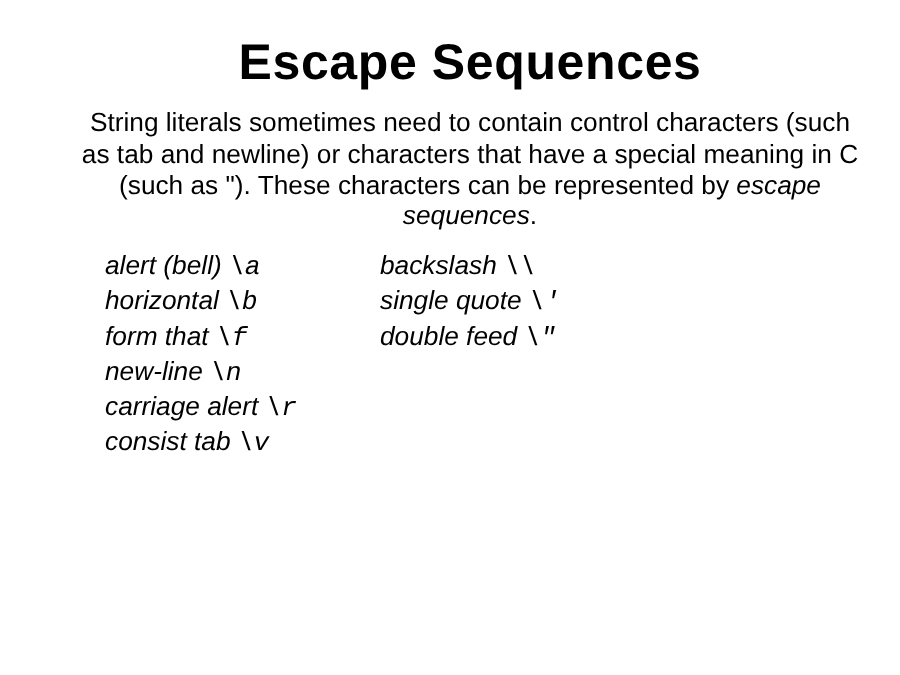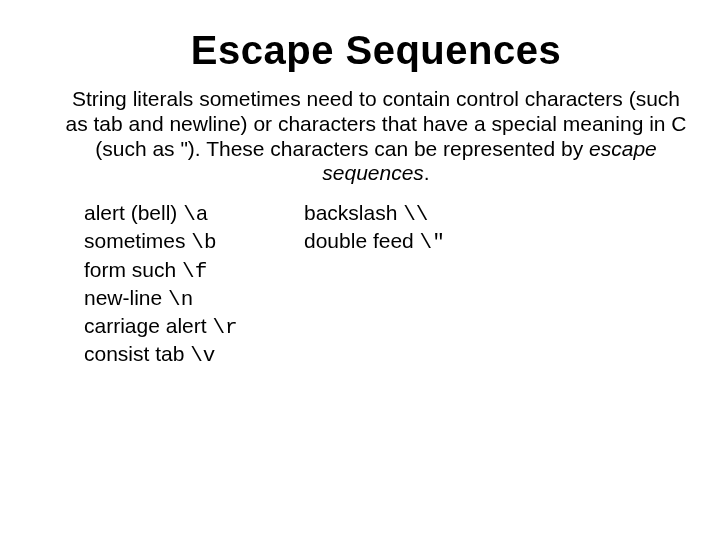--- a/index.html
+++ b/index.html
@@ -28,20 +28,21 @@
     text-align: center;
   }
   .italic {
     font-style: italic;
   }
   .cols {
     display: flex;
     padding-left: 24px;
     font-size: 21px;
     line-height: 1.25;
+    font-style: italic;
   }
   .col1 { width: 220px; }
   .col2 { }
   .mono {
     font-family: "Courier New", Courier, monospace;
   }
   .row { white-space: nowrap; }
 </style>
 </head>
 <body>
@@ -50,24 +51,25 @@
   <div class="title">Escape Sequences</div>
 
   <p class="para">
     <span>String literals sometimes need to contain control characters (such as tab and newline) or characters that have a special meaning in C (such as "). These characters can be represented by </span><span class="italic">escape sequences</span><span>.</span>
   </p>
 
 
   <div class="cols">
     <div class="col1">
       <div class="row"><span>alert (bell) </span><span class="mono">\a</span></div>
-      <div class="row"><span>sometimes </span><span class="mono">\b</span></div>
-      <div class="row"><span>form such </span><span class="mono">\f</span></div>
+      <div class="row"><span>horizontal </span><span class="mono">\b</span></div>
+      <div class="row"><span>form that </span><span class="mono">\f</span></div>
       <div class="row"><span>new-line </span><span class="mono">\n</span></div>
       <div class="row"><span>carriage alert </span><span class="mono">\r</span></div>
       <div class="row"><span>consist tab </span><span class="mono">\v</span></div>
     </div>
     <div class="col2">
       <div class="row"><span>backslash </span><span class="mono">\\</span></div>
+      <div class="row"><span>single quote </span><span class="mono">\'</span></div>
       <div class="row"><span>double feed </span><span class="mono">\"</span></div>
     </div>
   </div>
 </div>
 
 </body></html>

